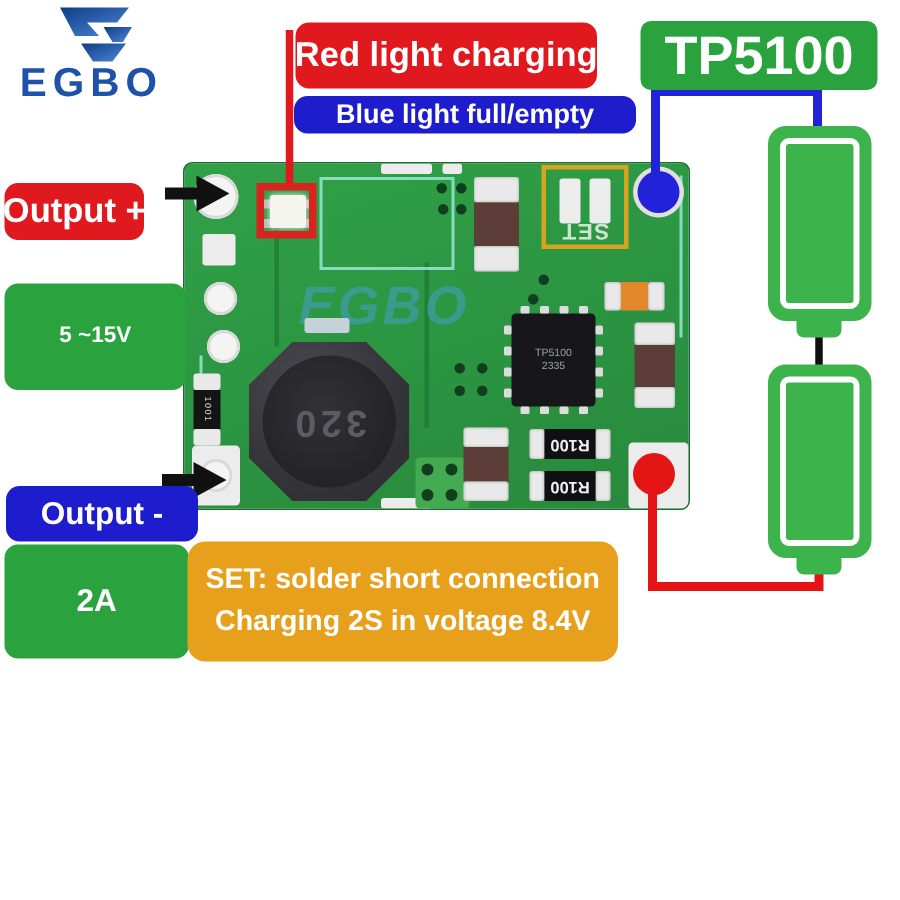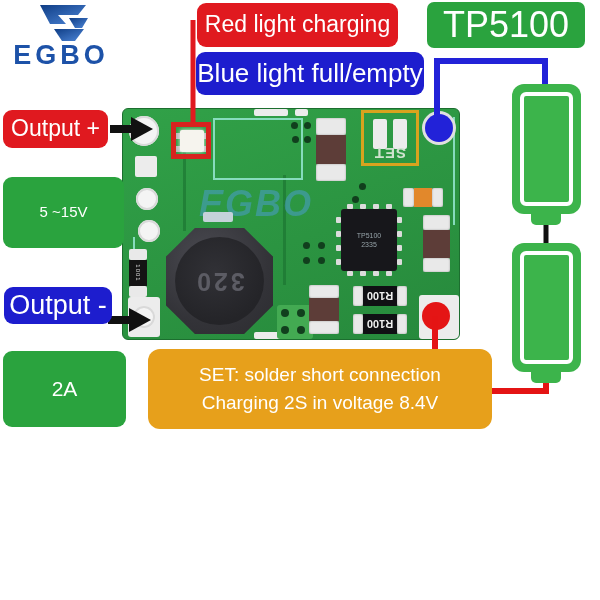--- a/index.html
+++ b/index.html
@@ -1,22 +1,22 @@
 <!DOCTYPE html>
 <html><head>
 <meta charset="utf-8">
 <style>
   html,body{margin:0;padding:0;background:#fff;}
   .stage{position:relative;width:600px;height:600px;background:#fff;overflow:hidden;
          font-family:"Liberation Sans",sans-serif;}
   .abs{position:absolute;}
   
-  .callout{position:absolute;color:#fff;font-weight:normal;display:flex;flex-direction:column;
+  .callout{position:absolute;color:#fff;font-weight:bold;display:flex;flex-direction:column;
            align-items:center;justify-content:center;border-radius:9px;
-           line-height:1.12;white-space:nowrap;}
+           line-height:1.12;white-space:nowrap;margin-top:12px;}
   .c-red{background:#e0191f;}
   .c-blue{background:#1d1dce;}
   .c-green{background:#2aa33e;}
   .c-orange{background:#e7a01b;}
   
   .pcb{position:absolute;left:122px;top:108px;width:336px;height:230px;border-radius:6px;
        background:linear-gradient(160deg,#31a148 0%,#2b9441 55%,#27893c 100%);
        border:1px solid #1c6e2f;overflow:hidden;}
   .pad{position:absolute;background:#ececec;border-radius:2px;}
   .cpad{position:absolute;background:#f4f4f4;border-radius:50%;box-shadow:inset 0 0 0 2px #d9d9d9;}
@@ -251,34 +251,34 @@
   <div class="battery" style="left:512px;top:84px;height:130px">
     <div class="inner"></div>
   </div>
   <div class="btab" style="left:531px;top:213px"></div>
   <div class="battery" style="left:512px;top:243px;height:129px">
     <div class="inner"></div>
   </div>
   <div class="btab" style="left:531px;top:371px"></div>
 
   <div class="callout c-red" style="left:197px;top:3px;width:201px;height:44px;font-size:23px">Red light charging</div>
-  <div class="callout c-blue" style="left:196px;top:52px;width:228px;height:43px;font-size:26px">Blue light full/empty</div>
+  <div class="callout c-blue" style="left:196px;top:52px;width:228px;height:25px;font-size:18px">Blue light full/empty</div>
   <div class="callout c-green" style="left:427px;top:2px;width:158px;height:46px;font-size:36px;border-radius:7px">TP5100</div>
 
-  <div class="callout c-red" style="left:3px;top:110px;width:105px;height:38px;font-size:23px">Output +</div>
+  <div class="callout c-red" style="left:3px;top:110px;width:93px;height:38px;font-size:23px">Output +</div>
 
   <div class="callout c-green" style="left:3px;top:177px;width:121px;height:71px;font-size:18px">
     <span style="font-size:15px">5 ~15V</span>
   </div>
 
-  <div class="callout c-blue" style="left:4px;top:287px;width:108px;height:37px;font-size:27px">Output -</div>
+  <div class="callout c-blue" style="left:4px;top:312px;width:128px;height:37px;font-size:21px">Output -</div>
 
   <div class="callout c-green" style="left:3px;top:351px;width:123px;height:76px;font-size:16px">
     <span style="font-size:21px">2A</span>
   </div>
 
-  <div class="callout c-orange" style="left:148px;top:349px;width:344px;height:80px;font-size:19px;border-radius:12px;line-height:1.5">
+  <div class="callout c-orange" style="left:125px;top:349px;width:287px;height:80px;font-size:19px;border-radius:12px;line-height:1.5">
     <span>SET: solder short connection</span>
     <span>Charging 2S in voltage 8.4V</span>
   </div>
 
 
 </div>
 
 </body></html>

